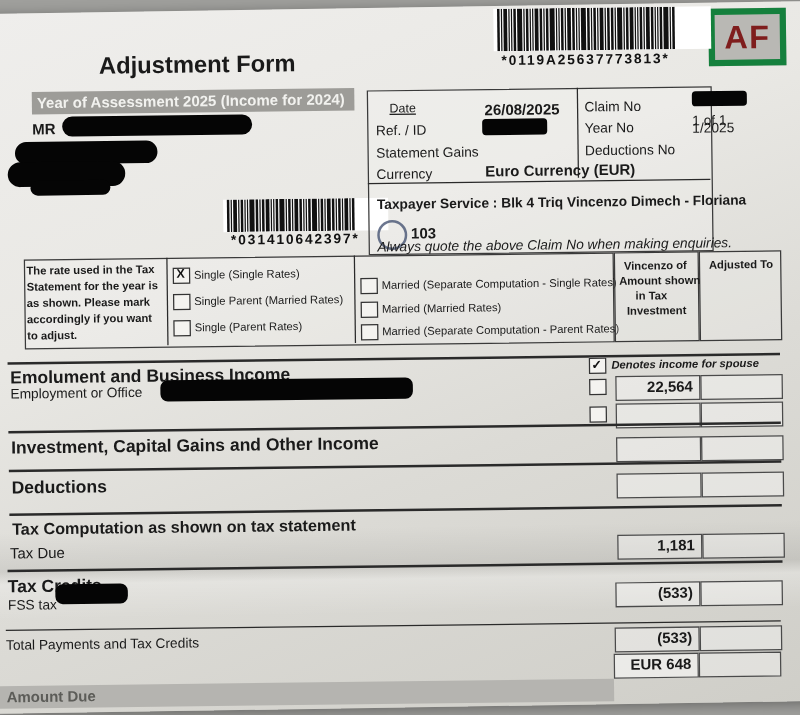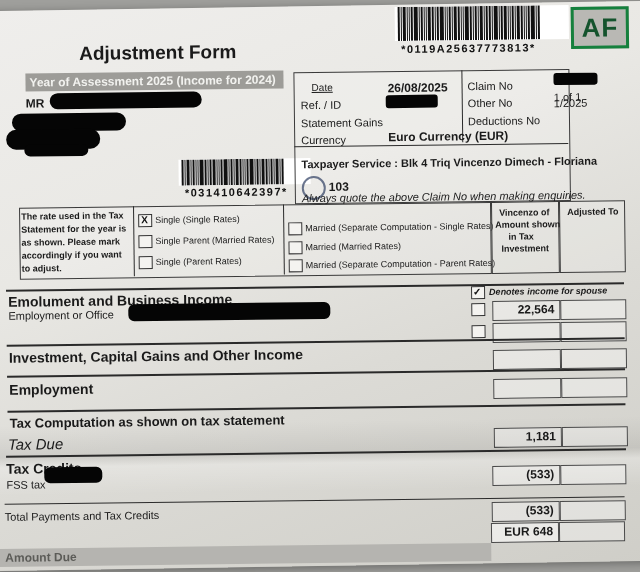--- a/index.html
+++ b/index.html
@@ -23,23 +23,23 @@
   }
   .content{position:absolute;left:0;top:0;width:640px;height:572px;transform:rotate(-0.7deg);}
 
   .t{position:absolute;white-space:nowrap;color:#1a1a1a;}
   .bold{font-weight:bold;}
   .italic{font-style:italic;}
 
   
   .aflogo{
     position:absolute;right:8px;top:10px;width:52px;height:36px;
-    background:#b9b8b4;color:#14532d;font-weight:bold;font-size:26px;
+    background:#b9b8b4;color:#7f1d1d;font-weight:bold;font-size:26px;
     letter-spacing:1px;display:flex;align-items:center;justify-content:center;
-    border:3px solid #15803d;
+    border:5px solid #15803d;
   }
 
   
   .barcode{position:absolute;display:flex;align-items:flex-end;overflow:hidden;background:#fff;}
   .barcode i{display:block;background:#111;height:100%;margin-right:1px;}
   .bcnum{position:absolute;font-size:11px;font-weight:bold;letter-spacing:1.5px;color:#111;}
 
   
   .redact{position:absolute;background:#050505;border-radius:9px;}
 
@@ -189,21 +189,21 @@
     <div class="redact" style="left:388px;top:96px;width:52px;height:13px;border-radius:3px;"></div>
 
     <div class="t" style="left:303px;top:117px;font-size:11px;">Statement Gains</div>
 
     <div class="t" style="left:303px;top:134px;font-size:11px;">Currency</div>
     <div class="t bold" style="left:390px;top:131px;font-size:12px;">Euro Currency (EUR)</div>
 
     <div class="t" style="left:470px;top:82px;font-size:11px;">Claim No</div>
     <div class="redact" style="left:556px;top:76px;width:44px;height:12px;border-radius:3px;"></div>
 
-    <div class="t" style="left:470px;top:99px;font-size:11px;">Other No</div>
+    <div class="t" style="left:470px;top:99px;font-size:11px;">Year No</div>
     <div class="t" style="left:556px;top:94px;font-size:11px;">1 of 1</div>
 
     <div class="t" style="left:470px;top:117px;font-size:11px;">Deductions No</div>
     <div class="t" style="left:556px;top:100px;font-size:11px;text-align:right;">1/2025</div>
 
     <div class="t bold" style="left:303px;top:158px;font-size:11px;">Taxpayer Service : Blk 4 Triq Vincenzo Dimech - Floriana</div>
 
     <div class="stampcircle" style="left:303px;top:176px;"></div>
     <div class="t bold" style="left:330px;top:180px;font-size:12px;">103</div>
     <div class="t italic" style="left:303px;top:192px;font-size:11px;">Always quote the above Claim No when making enquiries.</div>
@@ -265,28 +265,28 @@
     <div class="cb" style="left:471px;top:327px;"></div>
     <div class="valbox" style="left:492px;top:325px;width:66px;height:18px;"></div>
     <div class="valbox" style="left:560px;top:325px;width:64px;height:18px;"></div>
 
     <div class="hr" style="left:6px;top:341px;width:618px;height:2px;"></div>
     <div class="t bold" style="left:8px;top:346px;font-size:14px;">Investment, Capital Gains and Other Income</div>
     <div class="valbox" style="left:492px;top:352px;width:66px;height:18px;"></div>
     <div class="valbox" style="left:560px;top:352px;width:64px;height:18px;"></div>
 
     <div class="hr" style="left:6px;top:372px;width:618px;height:2px;"></div>
-    <div class="t bold" style="left:8px;top:378px;font-size:14px;">Employment</div>
+    <div class="t bold" style="left:8px;top:378px;font-size:14px;">Deductions</div>
     <div class="valbox" style="left:492px;top:381px;width:66px;height:18px;"></div>
     <div class="valbox" style="left:560px;top:381px;width:64px;height:18px;"></div>
 
     <div class="hr" style="left:6px;top:407px;width:618px;height:2px;"></div>
     <div class="t bold" style="left:8px;top:412px;font-size:13px;">Tax Computation as shown on tax statement</div>
 
-    <div class="t" style="left:6px;top:432px;font-size:15px;font-style:italic;">Tax Due</div>
+    <div class="t" style="left:6px;top:432px;font-size:12px;">Tax Due</div>
     <div class="valbox" style="left:492px;top:430px;width:66px;height:18px;"></div>
     <div class="t num bold" style="left:496px;top:432px;width:58px;">1,181</div>
     <div class="valbox" style="left:560px;top:430px;width:64px;height:18px;"></div>
 
     <div class="hr" style="left:4px;top:452px;width:620px;height:2px;"></div>
     <div class="t bold" style="left:4px;top:457px;font-size:14px;">Tax Credits</div>
 
     <div class="t" style="left:4px;top:475px;font-size:11px;">FSS tax</div>
     <div class="redact" style="left:42px;top:464px;width:58px;height:16px;border-radius:6px;"></div>
     <div class="valbox" style="left:490px;top:468px;width:66px;height:18px;"></div>

